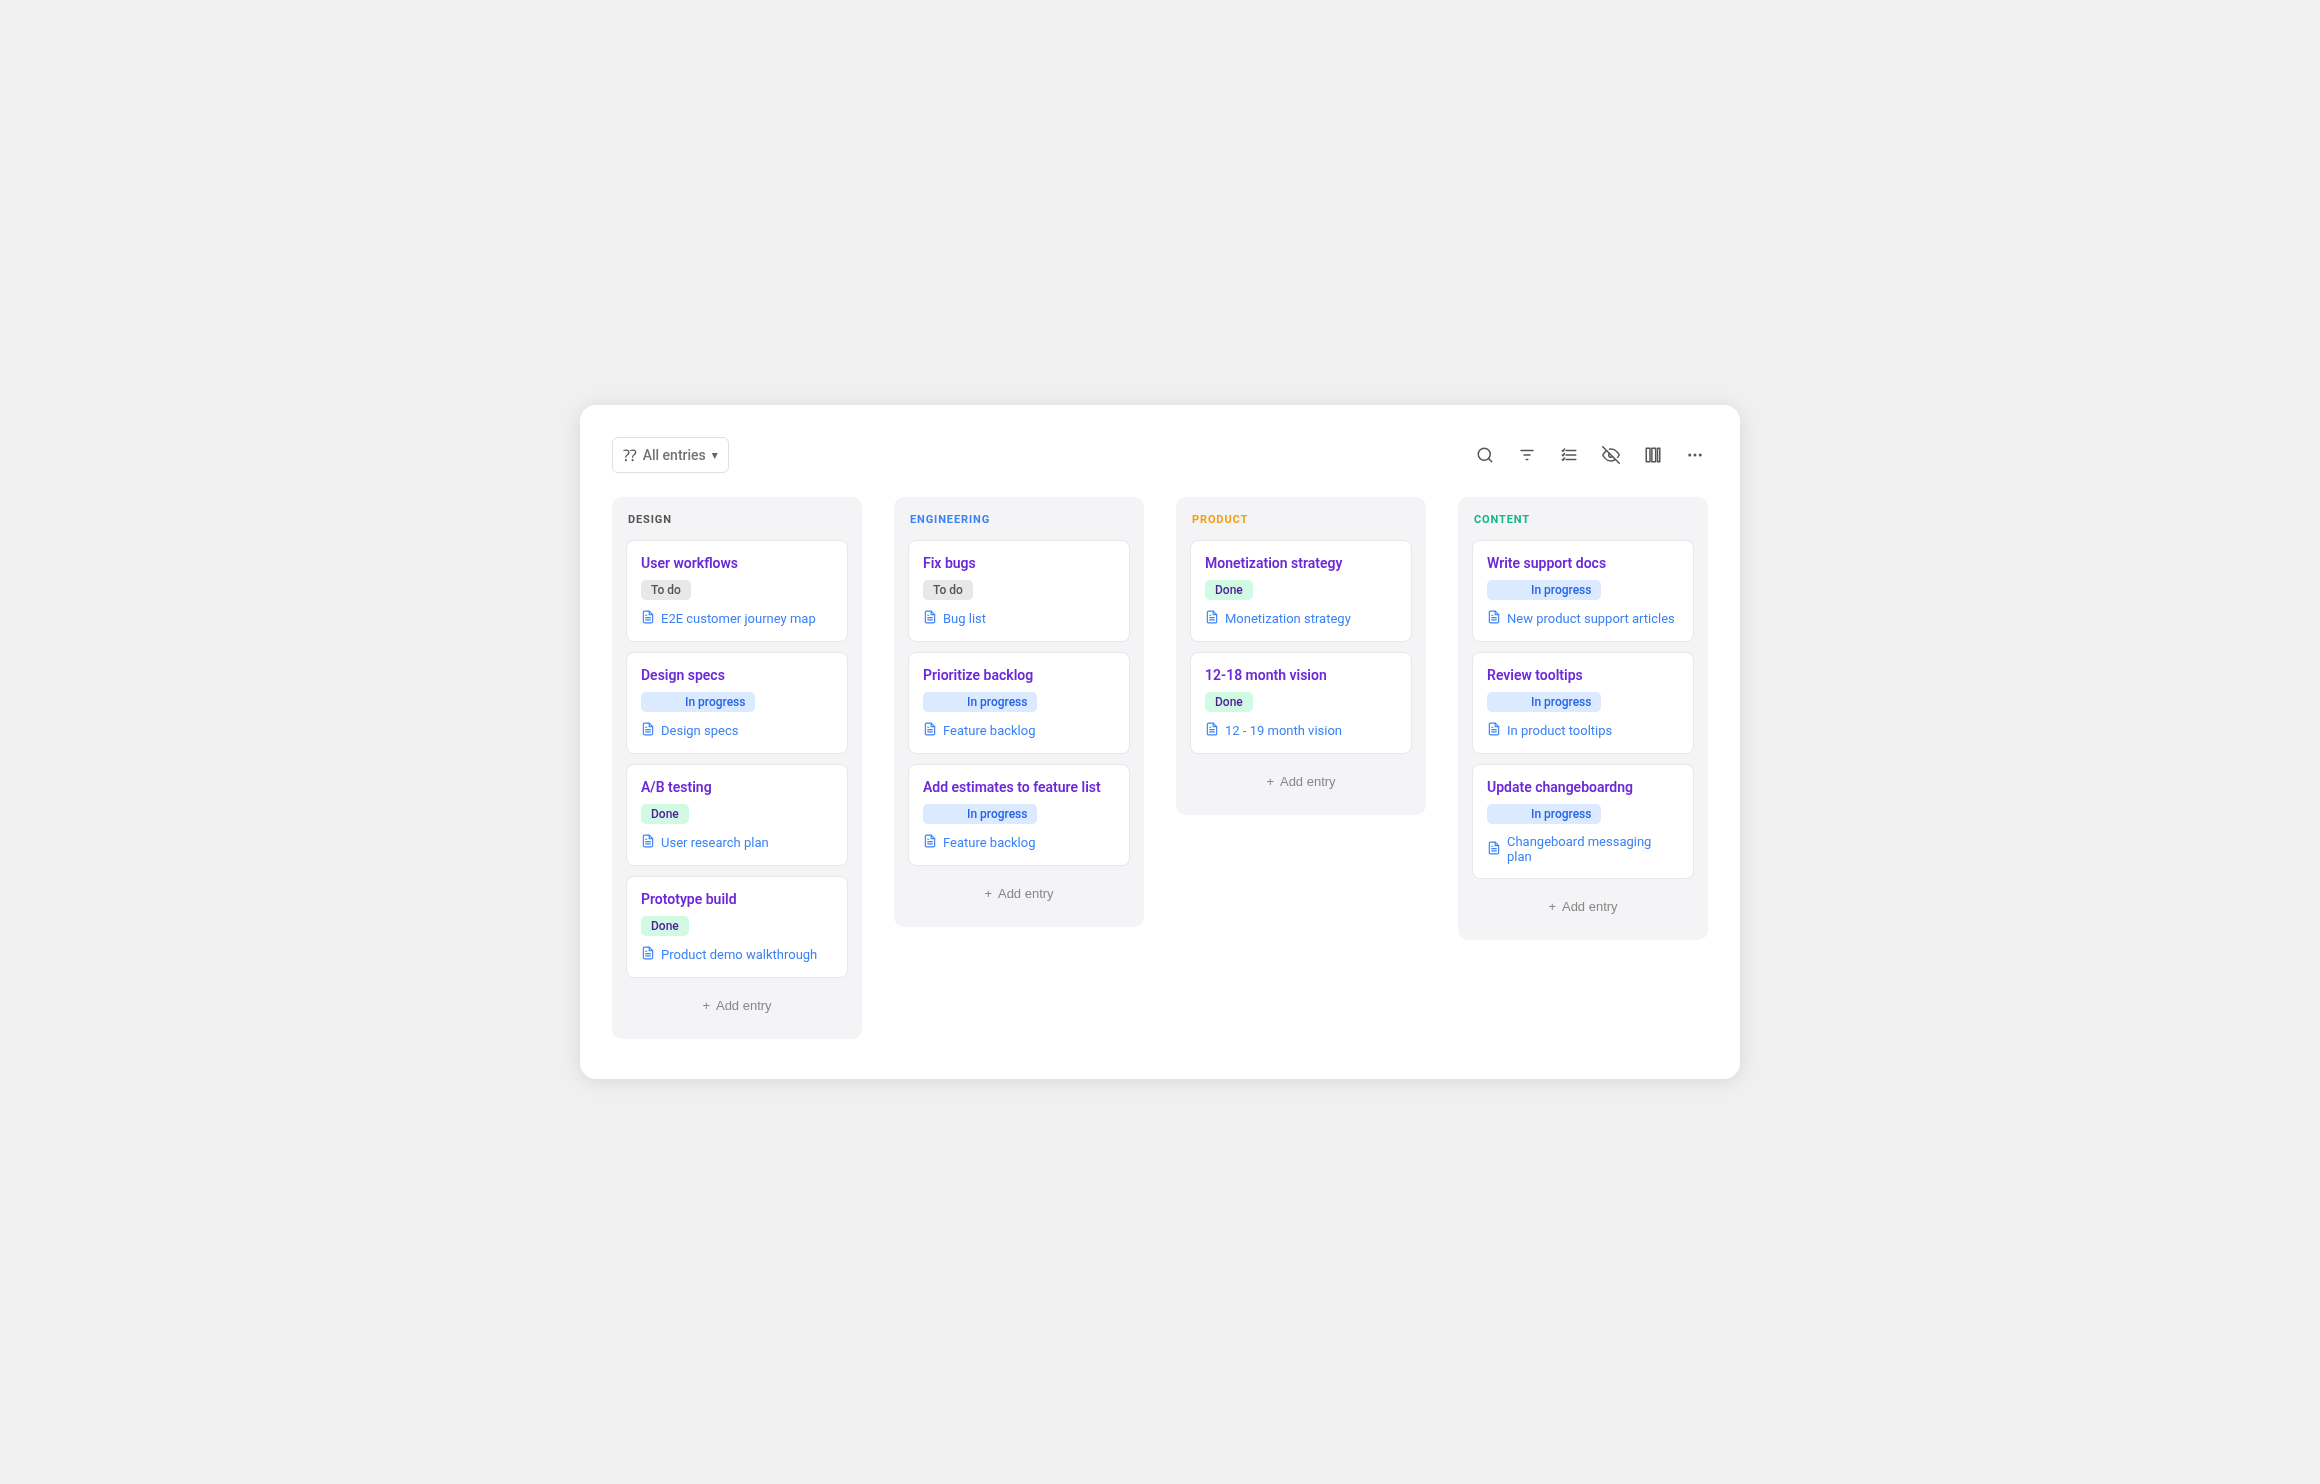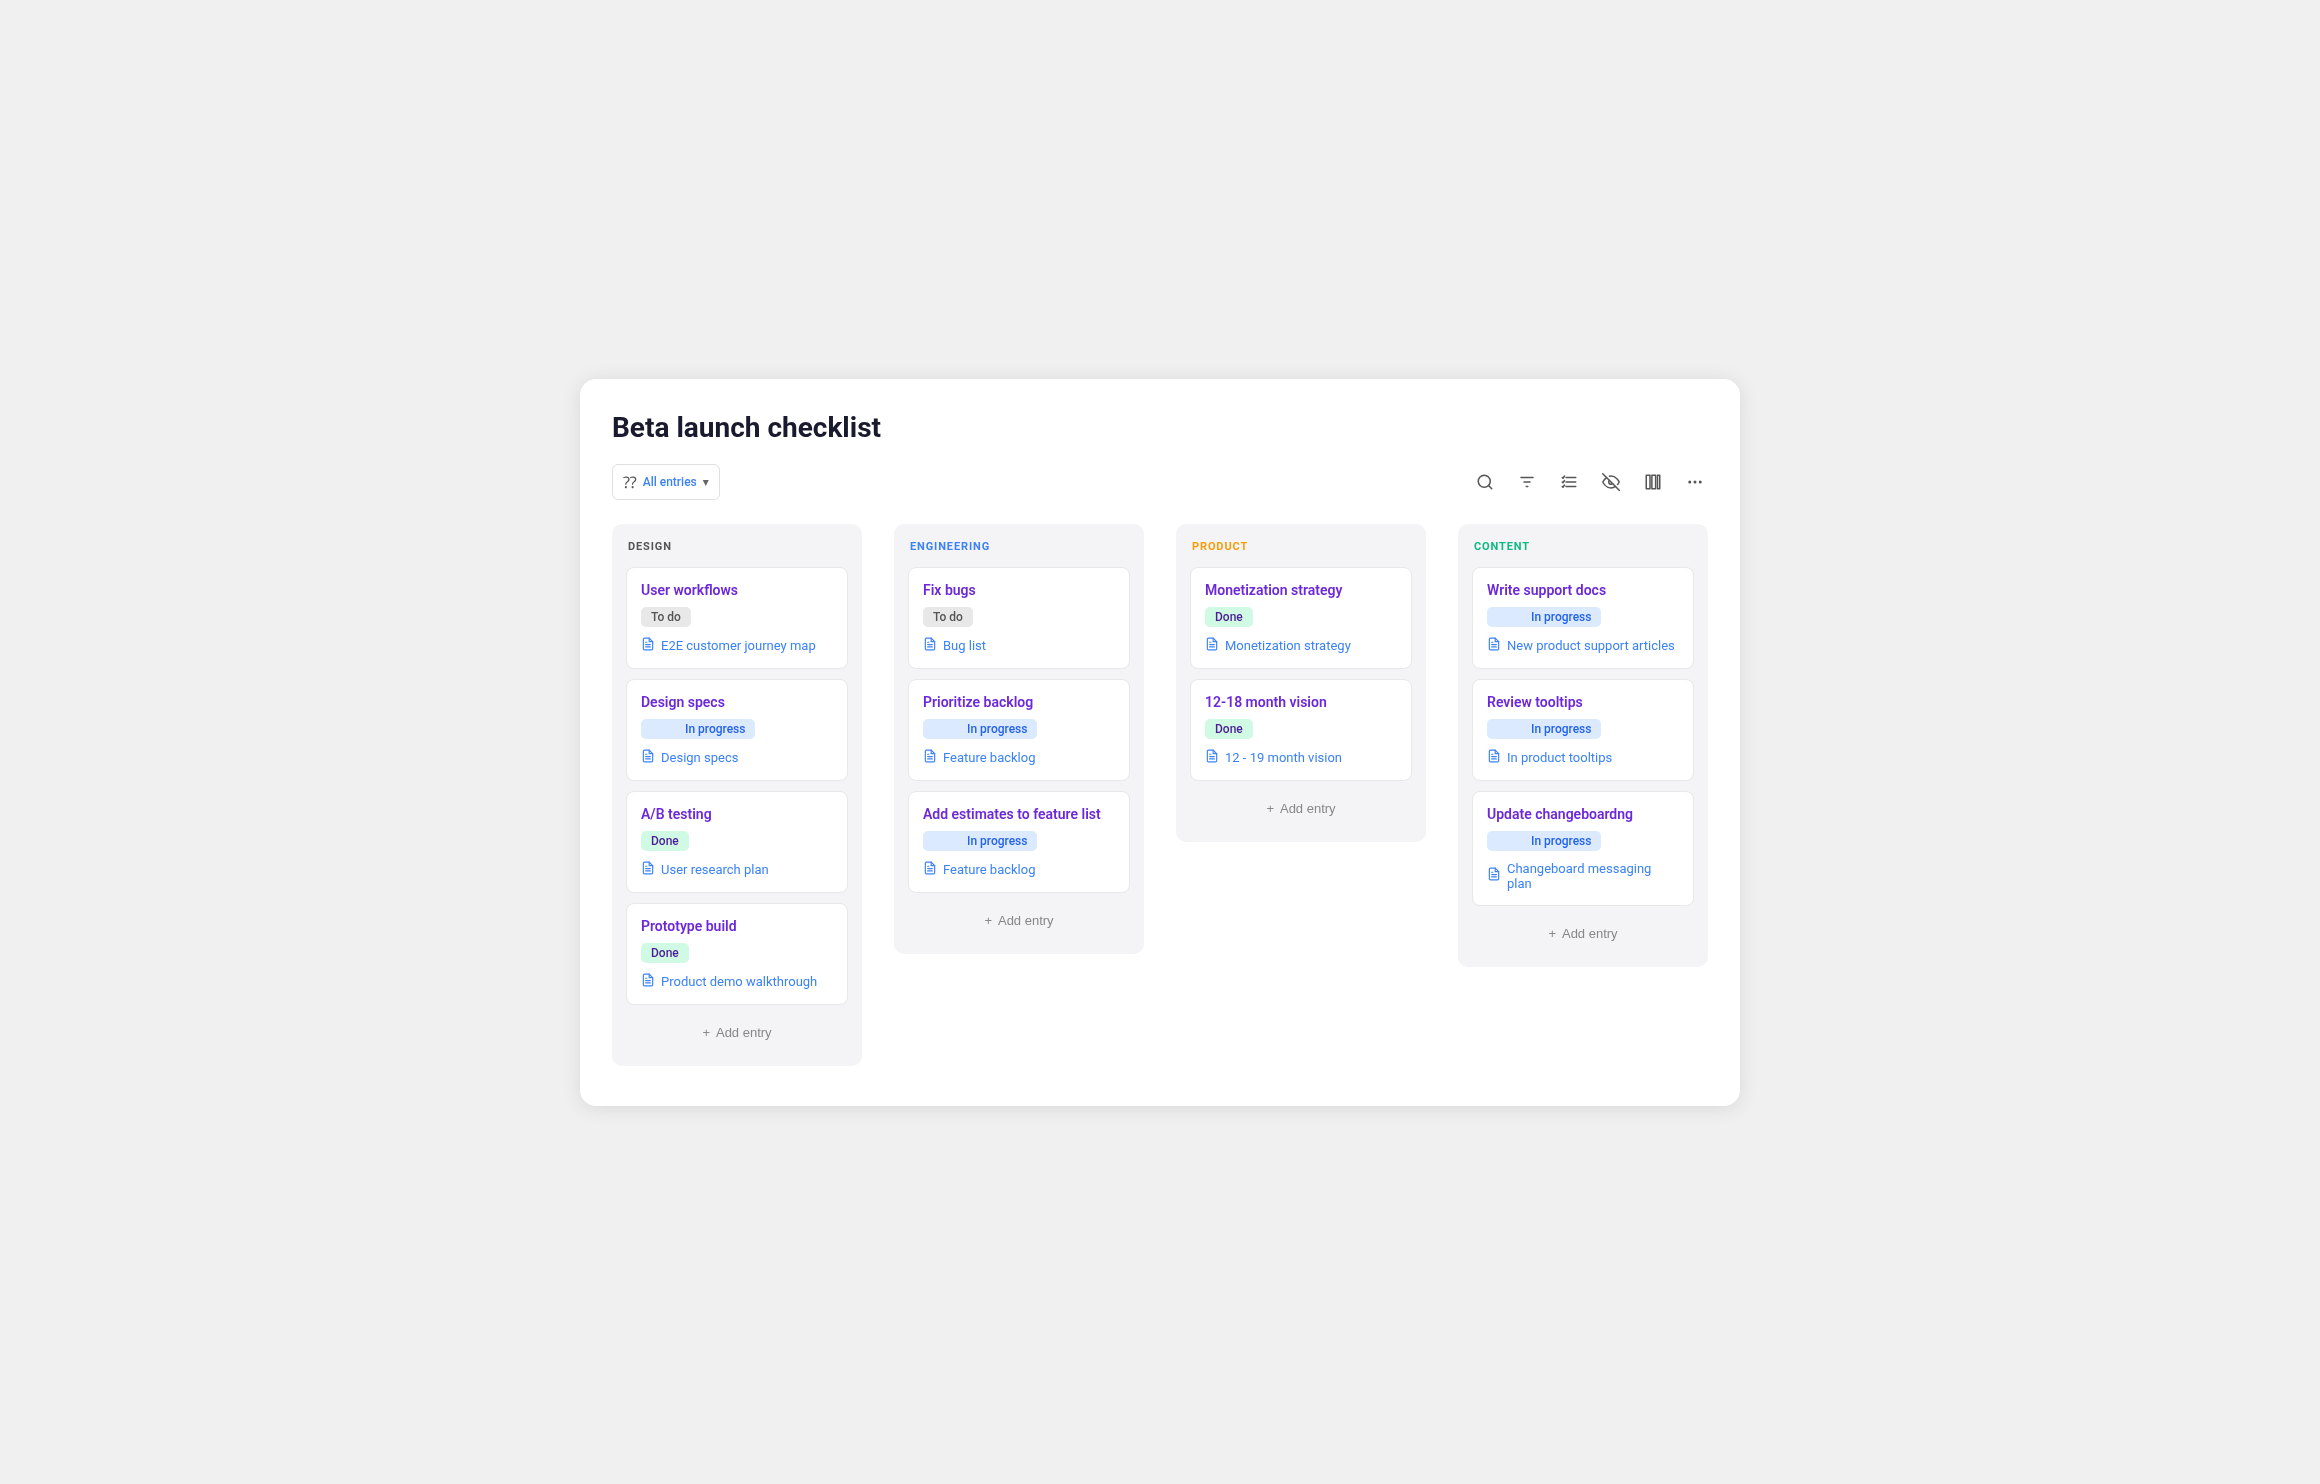--- a/index.html
+++ b/index.html
@@ -40,23 +40,23 @@
       padding: 6px 10px;
       border-radius: 6px;
       border: 1px solid #e0e0e0;
       background: #fff;
     }
     .toolbar-left-icon {
       color: #555;
       font-size: 16px;
     }
     .toolbar-left-label {
-      font-size: 12px;
+      font-size: 14px;
       font-weight: 500;
-      color: #3b82f6;
+      color: #737373;
     }
     .toolbar-left-chevron {
       font-size: 12px;
       color: #666;
     }
     .toolbar-right {
       display: flex;
       align-items: center;
       gap: 16px;
     }
@@ -163,21 +163,20 @@
       cursor: pointer;
       border-radius: 6px;
       margin-top: 6px;
     }
   </style>
 </head>
 <body>
 
 <div class="app-container">
 
-  <h1 class="page-title">Beta launch checklist</h1>
 
   <div class="toolbar">
     <div class="toolbar-left">
       <span class="toolbar-left-icon">⁇</span>
       <span class="toolbar-left-label">All entries</span>
       <span class="toolbar-left-chevron">▾</span>
     </div>
     <div class="toolbar-right">
       <button class="toolbar-icon-btn" title="Search">
         <svg width="18" height="18" viewBox="0 0 24 24" fill="none" stroke="currentColor" stroke-width="2" stroke-linecap="round" stroke-linejoin="round">

